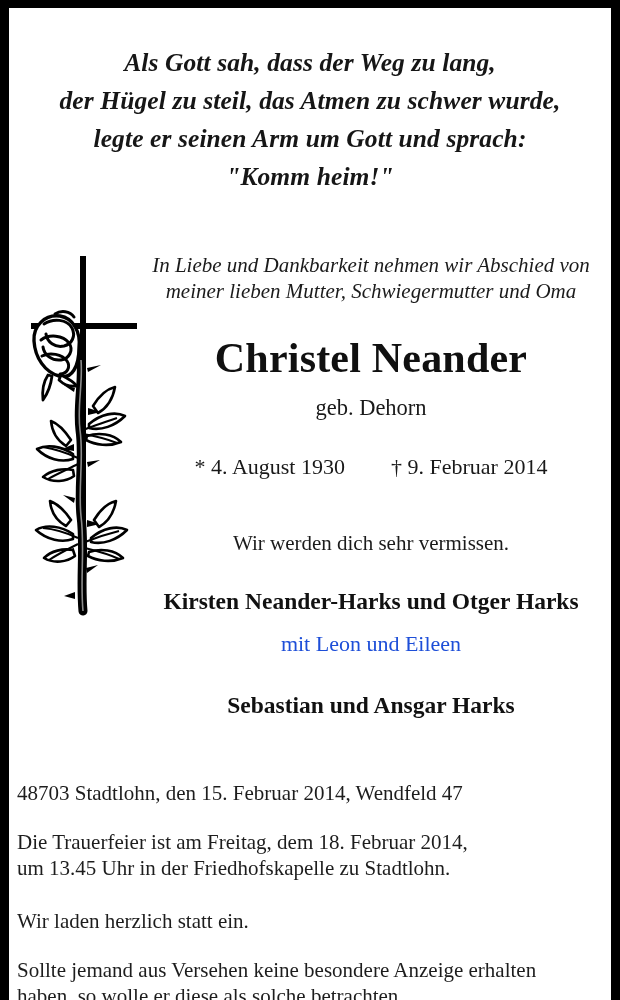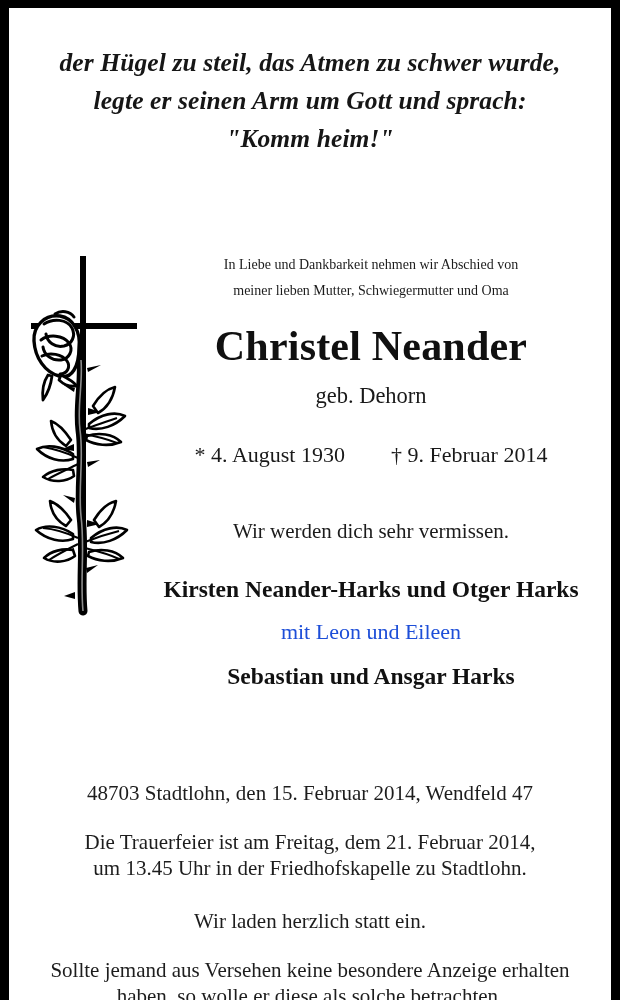--- a/index.html
+++ b/index.html
@@ -62,26 +62,27 @@
 
   
   .body-col {
     position: absolute;
     left: 130px;
     right: 8px;
     top: 244px;
     text-align: center;
   }
   .intro {
-    font-size: 14px;
+    font-size: 21px;
     line-height: 26px;
     color: #1b1b1b;
+    font-style: italic;
   }
   .name {
-    margin-top: 18px;
+    margin-top: 30px;
     font-size: 42px;
     font-weight: bold;
     line-height: 48px;
     color: #101010;
     letter-spacing: 0.2px;
   }
   .maiden {
     margin-top: 12px;
     font-size: 22.5px;
     line-height: 28px;
@@ -109,52 +110,52 @@
     line-height: 30px;
     color: #111111;
   }
   .fam-plain {
     margin-top: 14px;
     font-size: 22px;
     line-height: 28px;
     color: #1d4ed8;
   }
   .fam-bold2 {
-    margin-top: 15px;
+    margin-top: 32px;
     font-size: 23.5px;
     font-weight: bold;
     line-height: 30px;
     color: #111111;
   }
 
   
   .footer {
     position: absolute;
     left: 8px;
     right: 8px;
     top: 772px;
     text-align: left;
   }
   .foot-p {
     font-size: 21px;
     line-height: 26.5px;
     color: #1d1d1d;
-    text-align: center;
   }
   .foot-p.addr { margin: 0 0 22px 0; }
   .foot-p.cer  { margin: 0 0 22px 0; }
   .foot-p.note { margin: 0; }
 </style>
 </head>
 <body>
 
 <div class="notice">
   <div class="inner">
 
     <div class="poem">
+      <div class="poem-line">Als Gott sah, dass der Weg zu lang,</div>
       <div class="poem-line">der Hügel zu steil, das Atmen zu schwer wurde,</div>
       <div class="poem-line">legte er seinen Arm um Gott und sprach:</div>
       <div class="poem-line">"Komm heim!"</div>
     </div>
 
     <div class="illustration">
       <svg viewBox="0 0 130 372" xmlns="http://www.w3.org/2000/svg" aria-hidden="true">
         <g fill="#000000">
 
           <rect x="63" y="8" width="6" height="352"></rect>
@@ -248,21 +249,21 @@
       <div class="miss">Wir werden dich sehr vermissen.</div>
 
       <div class="fam-bold">Kirsten Neander-Harks und Otger Harks</div>
       <div class="fam-plain">mit Leon und Eileen</div>
       <div class="fam-bold2">Sebastian und Ansgar Harks</div>
     </div>
 
     <div class="footer">
       <p class="foot-p addr">48703 Stadtlohn, den 15. Februar 2014, Wendfeld 47</p>
       <p class="foot-p cer">
-        <span>Die Trauerfeier ist am Freitag, dem 21. Februar 2014,</span><br>
+        <span>Die Trauerfeier ist am Freitag, dem 18. Februar 2014,</span><br>
         <span>um 13.45 Uhr in der Friedhofskapelle zu Stadtlohn.</span><br>
         <br>
         <span>Wir laden herzlich statt ein.</span>
       </p>
       <p class="foot-p note">
         <span>Sollte jemand aus Versehen keine besondere Anzeige erhalten</span><br>
         <span>haben, so wolle er diese als solche betrachten.</span>
       </p>
     </div>
 

